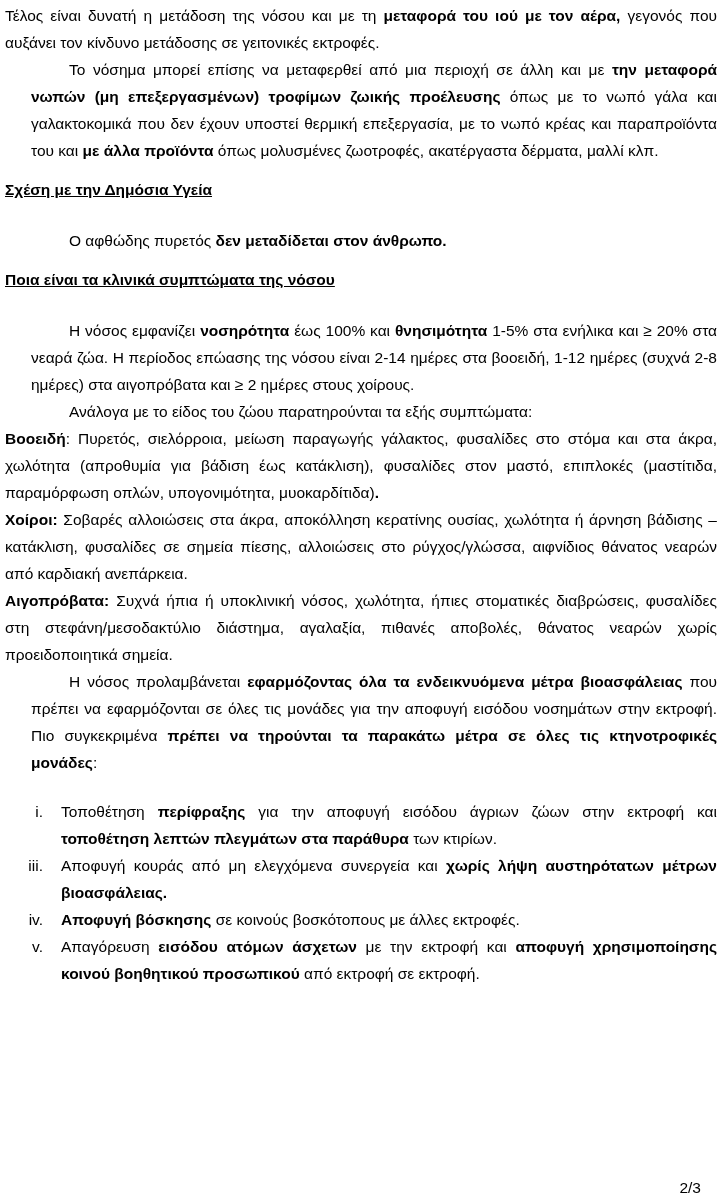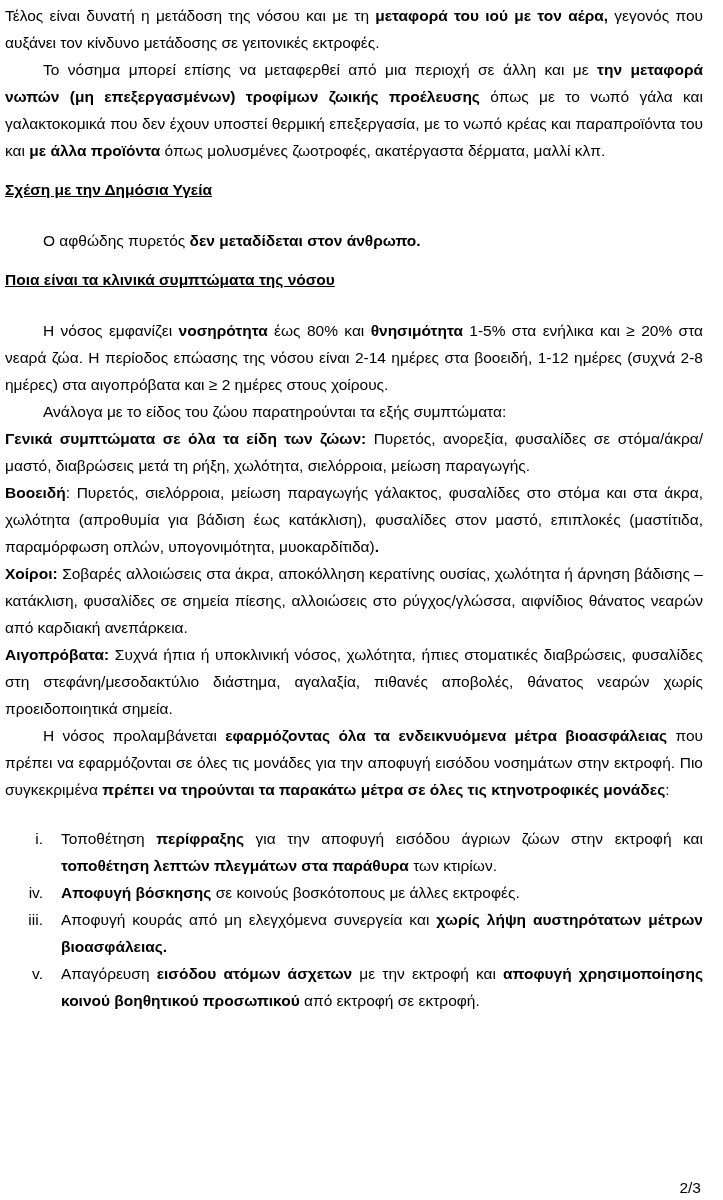--- a/index.html
+++ b/index.html
@@ -6,25 +6,25 @@
   html, body { background: #ffffff; }
   .page {
     position: relative;
     width: 723px;
     height: 1200px;
     background: #ffffff;
     color: #000000;
     font-family: "Liberation Sans", "DejaVu Sans", sans-serif;
     font-size: 15.5px;
     line-height: 27px;
-    padding: 2px 20px 0 5px;
+    padding: 2px 6px 0 5px;
     overflow: hidden;
   }
   .para { text-align: justify; }
-  .para.indent { text-indent: 38px; }
+  .para.indent { text-indent: 38px; margin-left: 26px; }
   .heading {
     font-weight: bold;
     margin-top: 12px;
     margin-bottom: 24px;
     text-align: left;
   }
   .heading .heading-text { text-decoration: underline; }
   b { font-weight: bold; }
   .num-list { margin-top: 22px; }
   .list-item { display: flex; }
@@ -47,39 +47,38 @@
 </head>
 <body>
 
 <div class="page">
   <div>
       <div class="para"><span>Τέλος είναι δυνατή η μετάδοση της νόσου και με τη </span><b>μεταφορά του ιού με τον αέρα,</b><span> γεγονός που αυξάνει τον κίνδυνο μετάδοσης σε γειτονικές εκτροφές.</span></div>
       <div class="para indent"><span>Το νόσημα μπορεί επίσης να μεταφερθεί από μια περιοχή σε άλλη και με </span><b>την μεταφορά νωπών (μη επεξεργασμένων) τροφίμων ζωικής προέλευσης</b><span> όπως με το νωπό γάλα και γαλακτοκομικά που δεν έχουν υποστεί θερμική επεξεργασία, με το νωπό κρέας και παραπροϊόντα του και </span><b>με άλλα προϊόντα</b><span> όπως μολυσμένες ζωοτροφές, ακατέργαστα δέρματα, μαλλί κλπ.</span></div>
       <div class="heading"><span class="heading-text">Σχέση με την Δημόσια Υγεία</span></div>
       <div class="para indent"><span>Ο αφθώδης πυρετός </span><b>δεν μεταδίδεται στον άνθρωπο.</b></div>
       <div class="heading"><span class="heading-text">Ποια είναι τα κλινικά συμπτώματα της νόσου</span></div>
-      <div class="para indent"><span>Η νόσος εμφανίζει </span><b>νοσηρότητα</b><span> έως 80% και </span><b>θνησιμότητα</b><span> 1-5% στα ενήλικα και ≥ 20% στα νεαρά ζώα. Η περίοδος επώασης της νόσου είναι 2-14 ημέρες στα βοοειδή, 1-12 ημέρες (συχνά 2-8 ημέρες) στα αιγοπρόβατα και ≥ 2 ημέρες στους χοίρους.</span></div>
+      <div class="para indent"><span>Η νόσος εμφανίζει </span><b>νοσηρότητα</b><span> έως 100% και </span><b>θνησιμότητα</b><span> 1-5% στα ενήλικα και ≥ 20% στα νεαρά ζώα. Η περίοδος επώασης της νόσου είναι 2-14 ημέρες στα βοοειδή, 1-12 ημέρες (συχνά 2-8 ημέρες) στα αιγοπρόβατα και ≥ 2 ημέρες στους χοίρους.</span></div>
       <div class="para indent"><span>Ανάλογα με το είδος του ζώου παρατηρούνται τα εξής συμπτώματα:</span></div>
-      <div class="para"><b>Γενικά συμπτώματα σε όλα τα είδη των ζώων:</b><span> Πυρετός, ανορεξία, φυσαλίδες σε στόμα/άκρα/μαστό, διαβρώσεις μετά τη ρήξη, χωλότητα, σιελόρροια, μείωση παραγωγής.</span></div>
       <div class="para"><b>Βοοειδή</b><span>: Πυρετός, σιελόρροια, μείωση παραγωγής γάλακτος, φυσαλίδες στο στόμα και στα άκρα, χωλότητα (απροθυμία για βάδιση έως κατάκλιση), φυσαλίδες στον μαστό, επιπλοκές (μαστίτιδα, παραμόρφωση οπλών, υπογονιμότητα, μυοκαρδίτιδα)</span><b>.</b></div>
       <div class="para"><b>Χοίροι:</b><span> Σοβαρές αλλοιώσεις στα άκρα, αποκόλληση κερατίνης ουσίας, χωλότητα ή άρνηση βάδισης – κατάκλιση, φυσαλίδες σε σημεία πίεσης, αλλοιώσεις στο ρύγχος/γλώσσα, αιφνίδιος θάνατος νεαρών από καρδιακή ανεπάρκεια.</span></div>
       <div class="para"><b>Αιγοπρόβατα:</b><span> Συχνά ήπια ή υποκλινική νόσος, χωλότητα, ήπιες στοματικές διαβρώσεις, φυσαλίδες στη στεφάνη/μεσοδακτύλιο διάστημα, αγαλαξία, πιθανές αποβολές, θάνατος νεαρών χωρίς προειδοποιητικά σημεία.</span></div>
       <div class="para indent"><span>Η νόσος προλαμβάνεται </span><b>εφαρμόζοντας όλα τα ενδεικνυόμενα μέτρα βιοασφάλειας</b><span> που πρέπει να εφαρμόζονται σε όλες τις μονάδες για την αποφυγή εισόδου νοσημάτων στην εκτροφή. Πιο συγκεκριμένα </span><b>πρέπει να τηρούνται τα παρακάτω μέτρα σε όλες τις κτηνοτροφικές μονάδες</b><span>:</span></div>
       <div class="num-list">
         <div class="list-item">
           <div class="list-marker">i.</div>
           <div class="list-body"><span>Τοποθέτηση </span><b>περίφραξης</b><span> για την αποφυγή εισόδου άγριων ζώων στην εκτροφή και </span><b>τοποθέτηση λεπτών πλεγμάτων στα παράθυρα</b><span> των κτιρίων.</span></div>
         </div>
         <div class="list-item">
+          <div class="list-marker">iii.</div>
+          <div class="list-body"><span>Αποφυγή κουράς από μη ελεγχόμενα συνεργεία και </span><b>χωρίς λήψη αυστηρότατων μέτρων βιοασφάλειας.</b></div>
+        </div>
+        <div class="list-item">
           <div class="list-marker">iv.</div>
           <div class="list-body"><b>Αποφυγή βόσκησης</b><span> σε κοινούς βοσκότοπους με άλλες εκτροφές.</span></div>
-        </div>
-        <div class="list-item">
-          <div class="list-marker">iii.</div>
-          <div class="list-body"><span>Αποφυγή κουράς από μη ελεγχόμενα συνεργεία και </span><b>χωρίς λήψη αυστηρότατων μέτρων βιοασφάλειας.</b></div>
         </div>
         <div class="list-item">
           <div class="list-marker">v.</div>
           <div class="list-body"><span>Απαγόρευση </span><b>εισόδου ατόμων άσχετων</b><span> με την εκτροφή και </span><b>αποφυγή χρησιμοποίησης κοινού βοηθητικού προσωπικού</b><span> από εκτροφή σε εκτροφή.</span></div>
         </div>
       </div>
     </div>
   <div class="page-number">2/3</div>
 </div>
 

